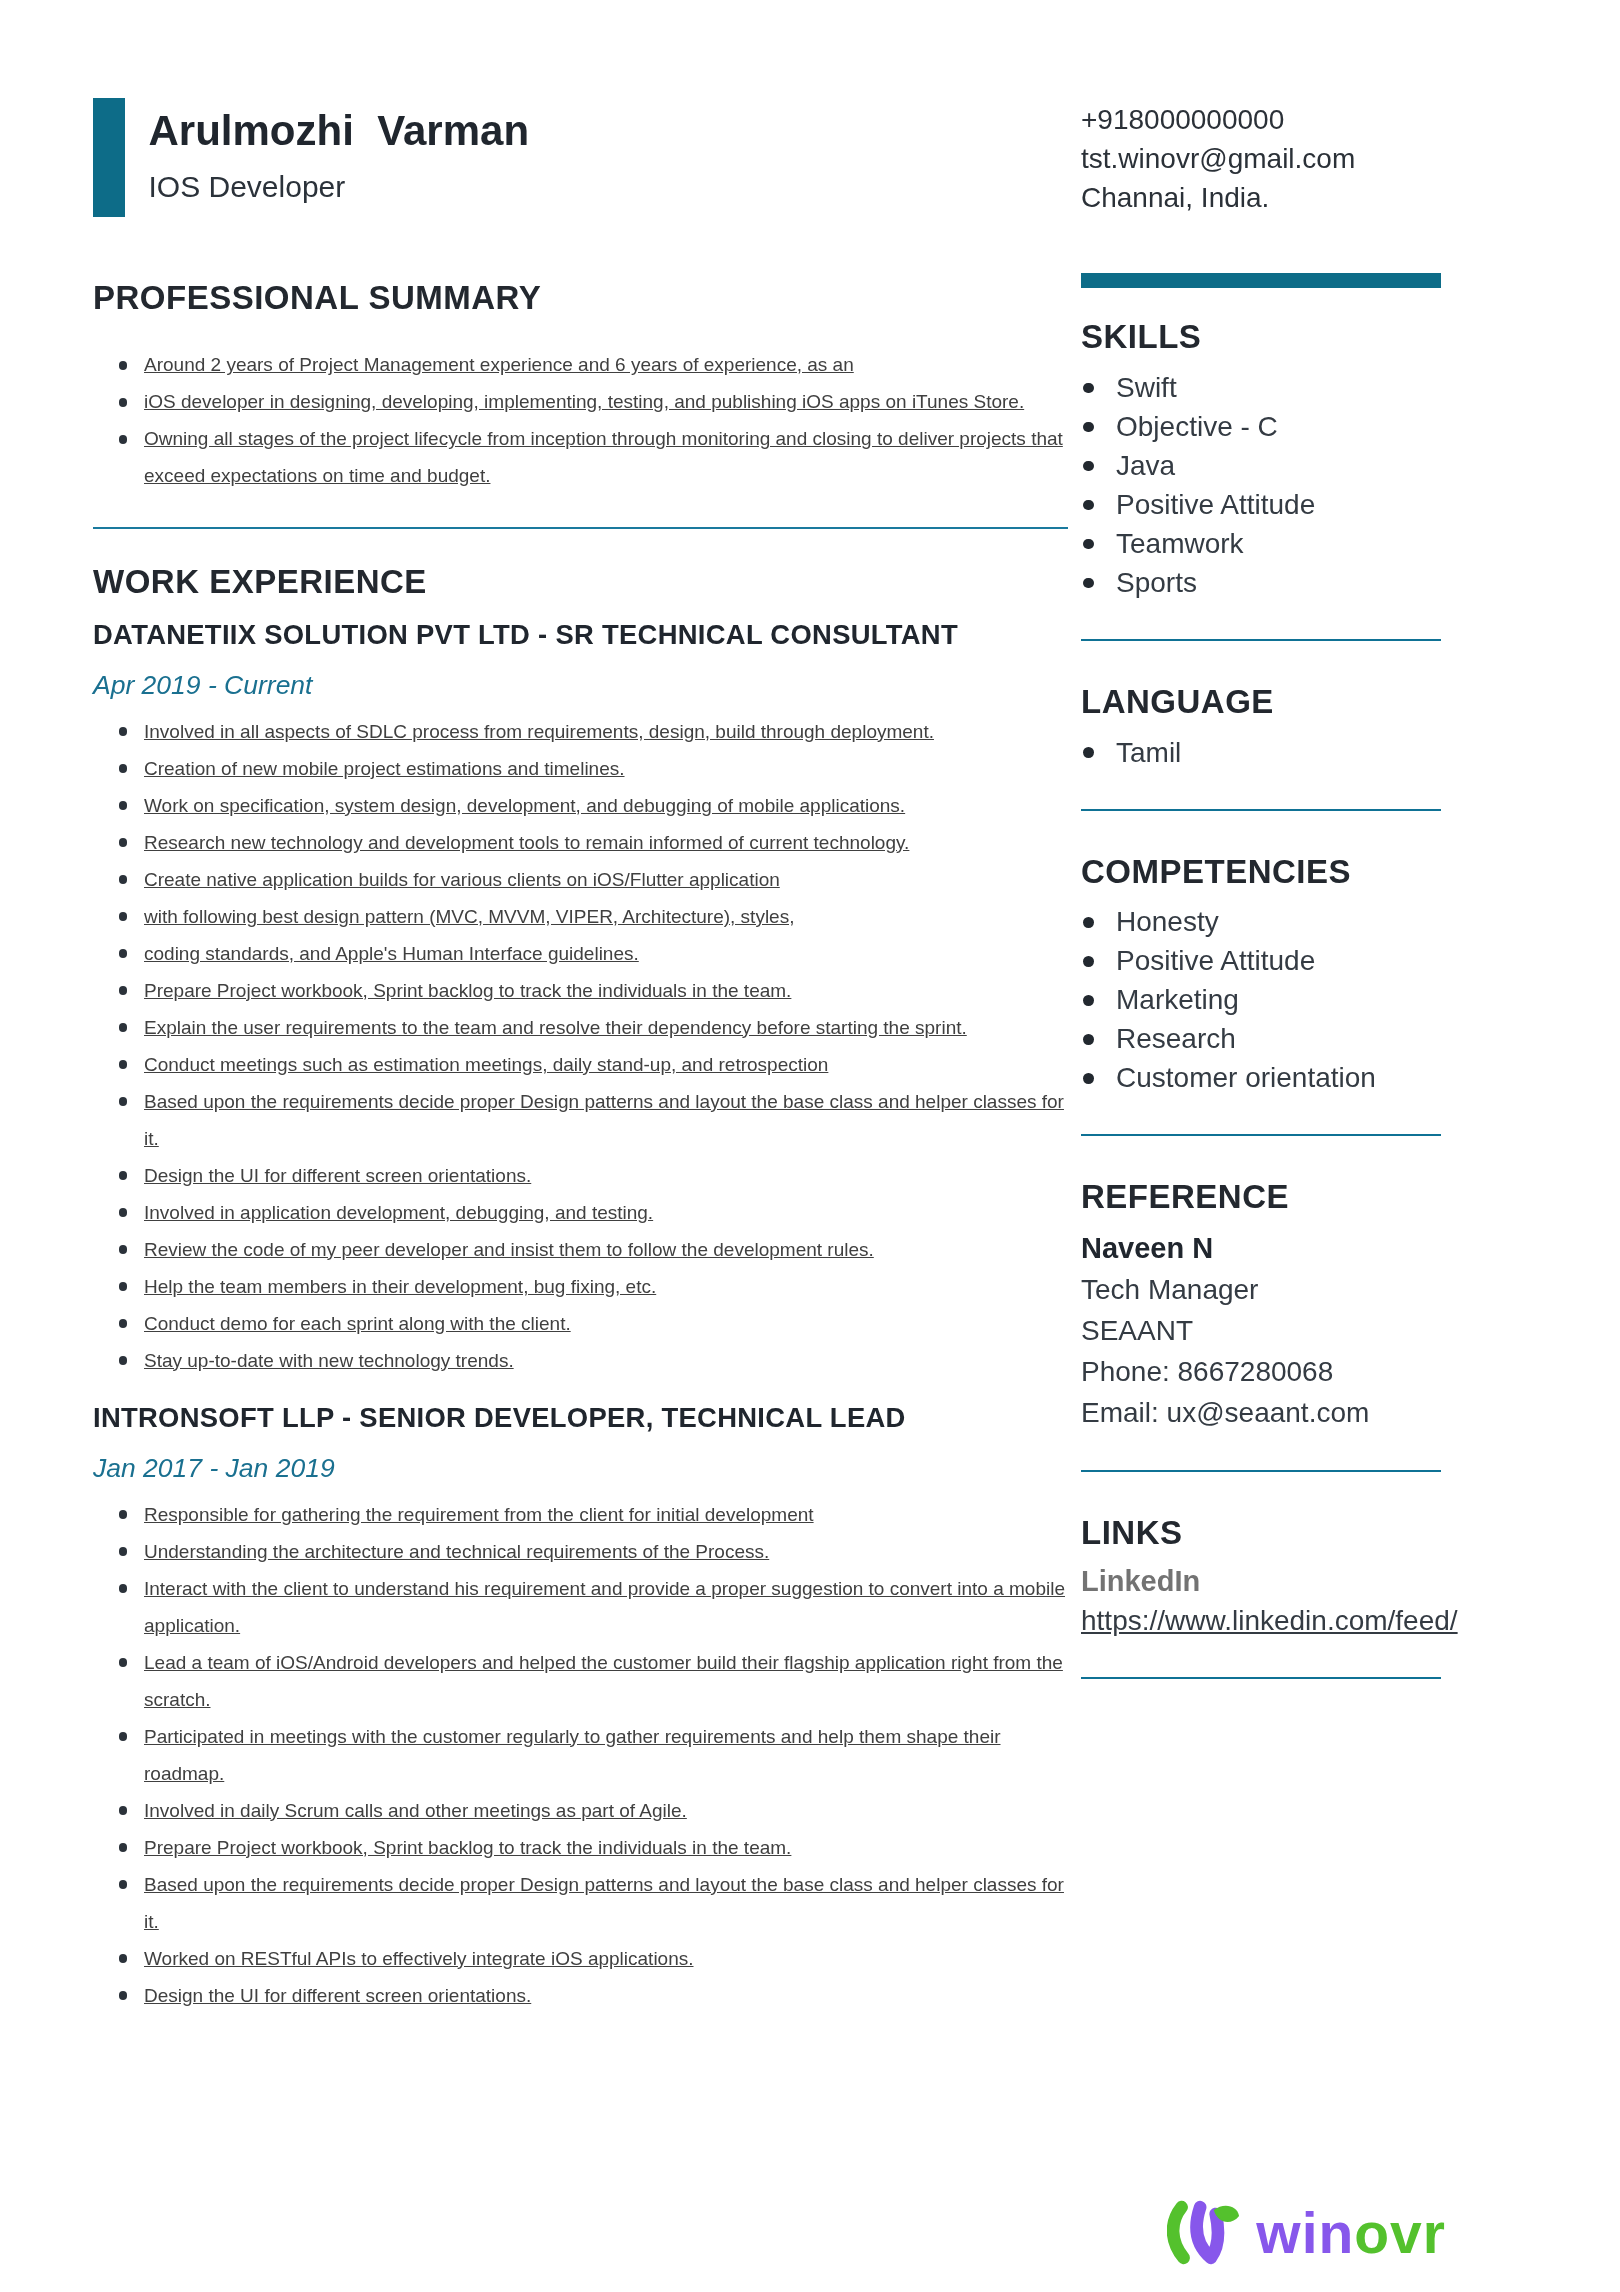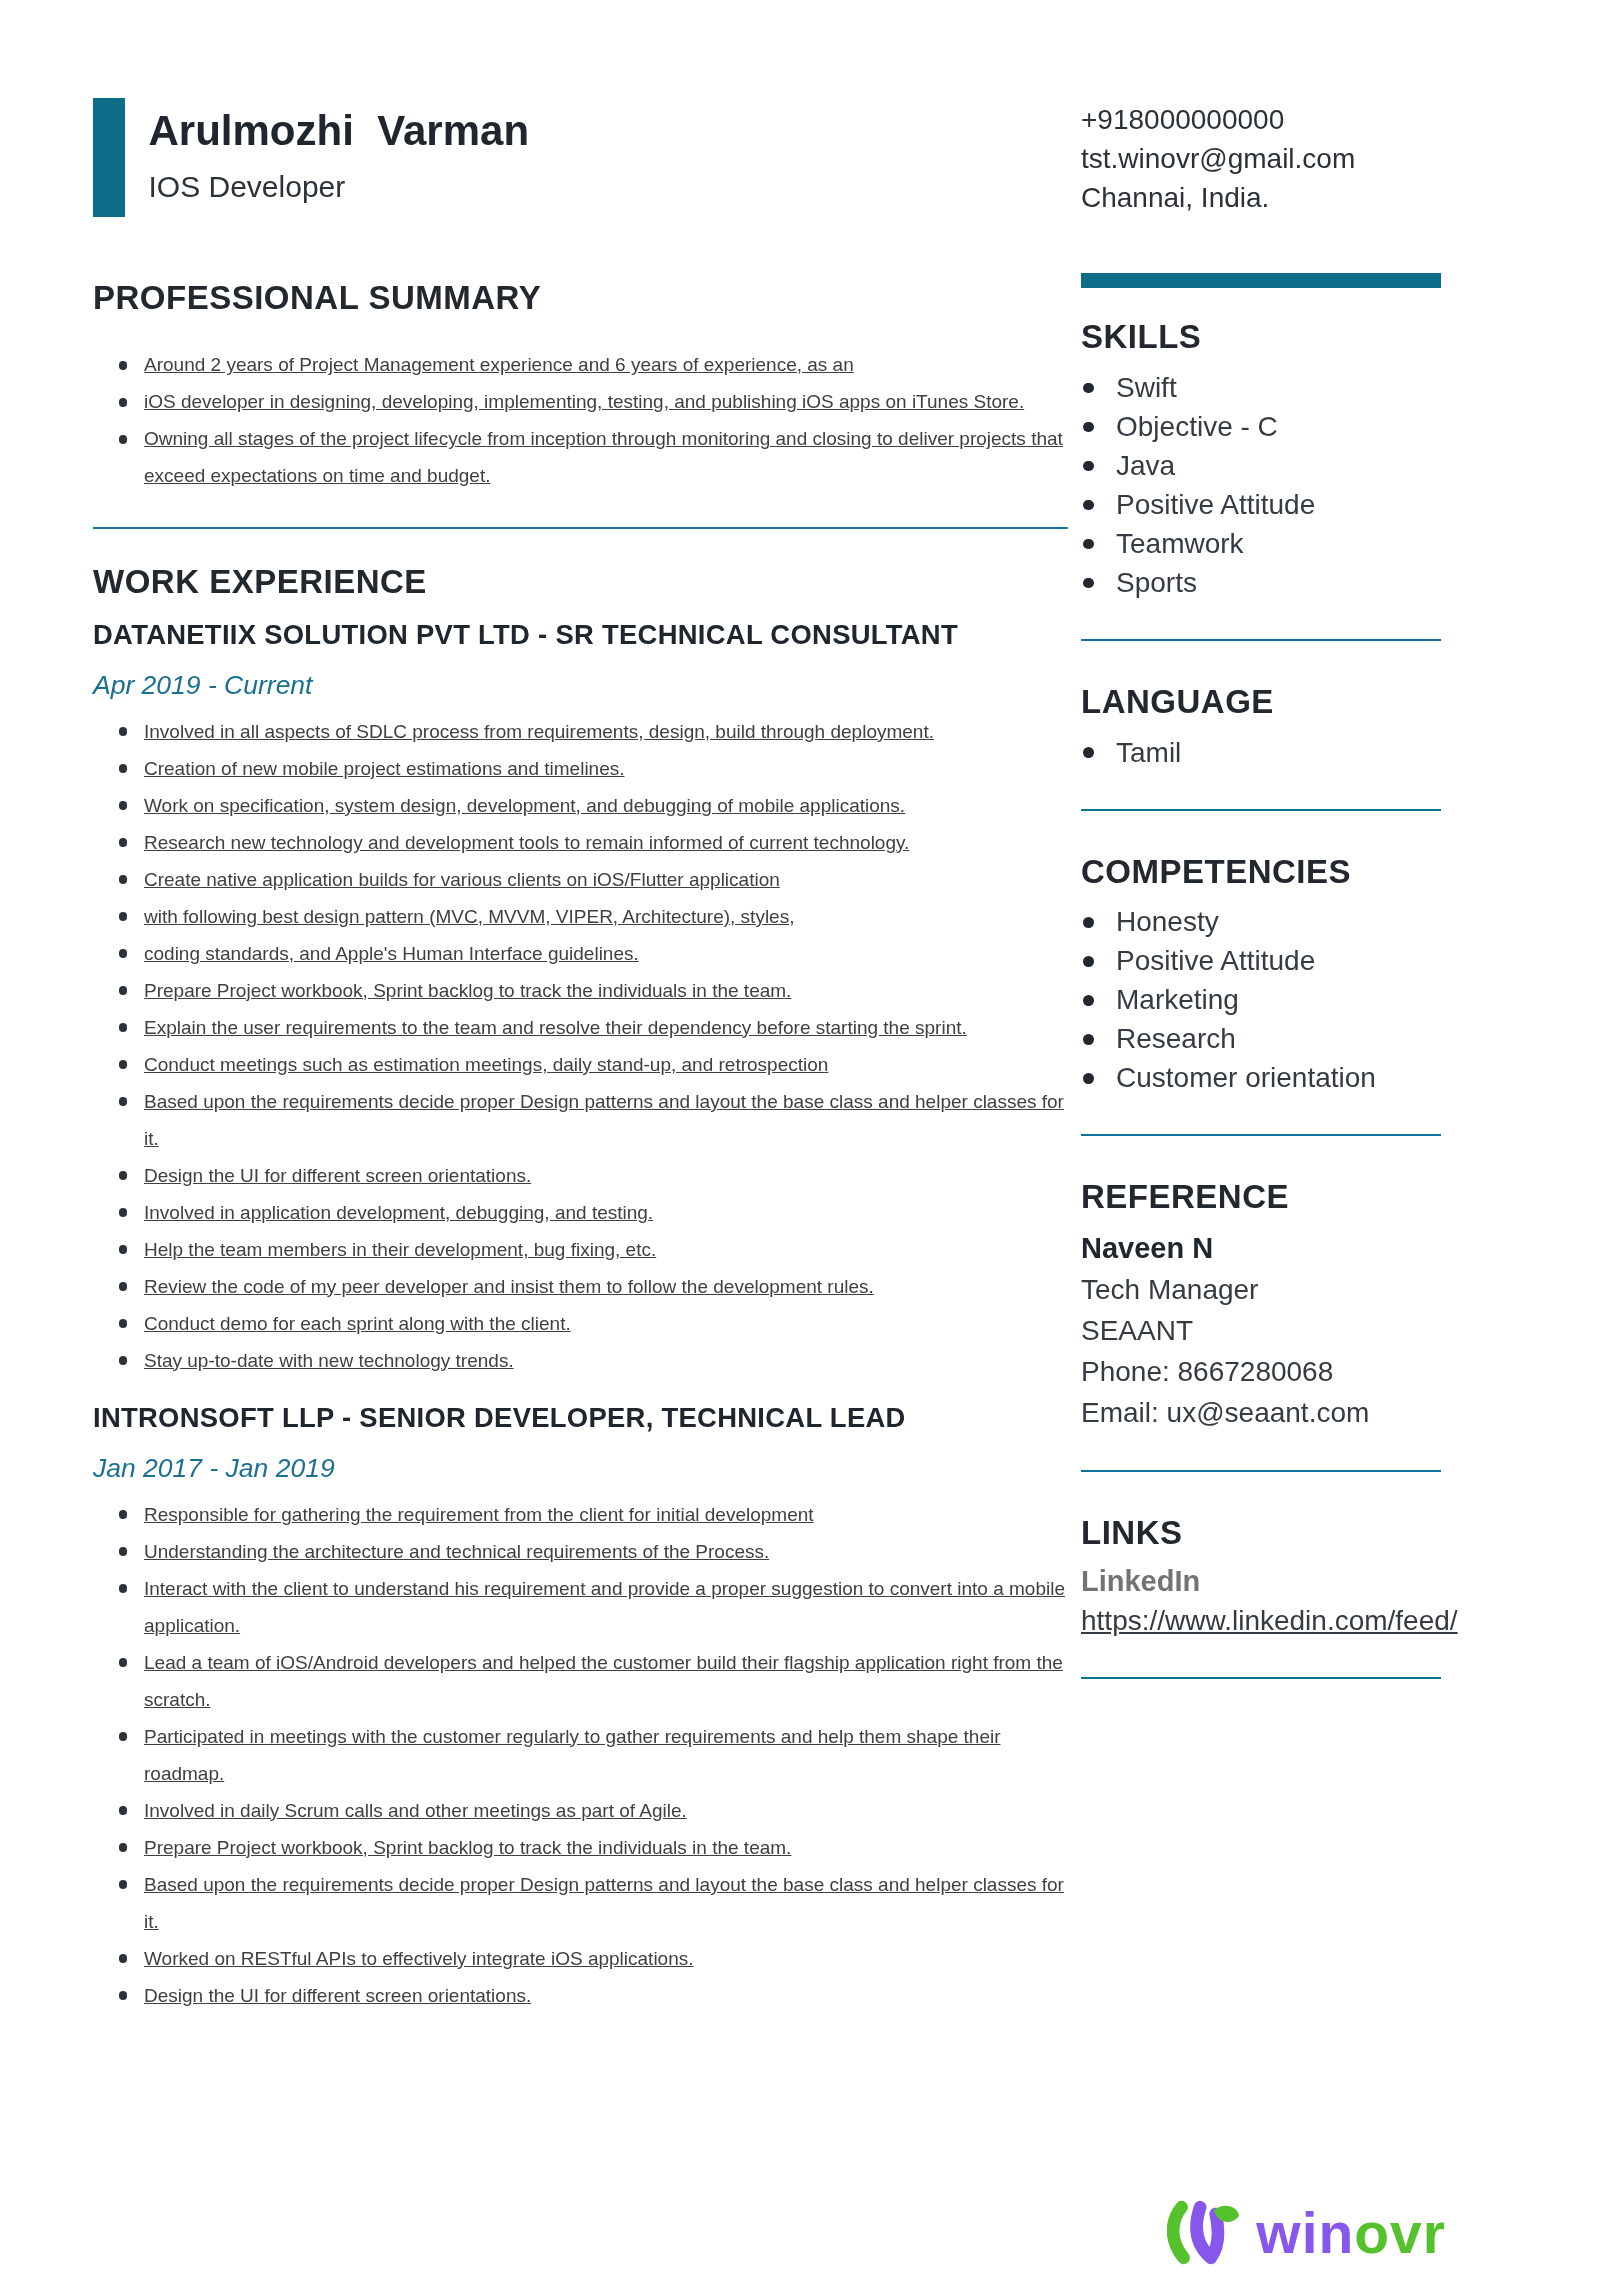--- a/index.html
+++ b/index.html
@@ -121,22 +121,22 @@
             <li>Research new technology and development tools to remain informed of current technology.</li>
             <li>Create native application builds for various clients on iOS/Flutter application</li>
             <li>with following best design pattern (MVC, MVVM, VIPER, Architecture), styles,</li>
             <li>coding standards, and Apple's Human Interface guidelines.</li>
             <li>Prepare Project workbook, Sprint backlog to track the individuals in the team.</li>
             <li>Explain the user requirements to the team and resolve their dependency before starting the sprint.</li>
             <li>Conduct meetings such as estimation meetings, daily stand-up, and retrospection</li>
             <li>Based upon the requirements decide proper Design patterns and layout the base class and helper classes for it.</li>
             <li>Design the UI for different screen orientations.</li>
             <li>Involved in application development, debugging, and testing.</li>
+            <li>Review the code of my peer developer and insist them to follow the development rules.</li>
             <li>Help the team members in their development, bug fixing, etc.</li>
-            <li>Review the code of my peer developer and insist them to follow the development rules.</li>
             <li>Conduct demo for each sprint along with the client.</li>
             <li>Stay up-to-date with new technology trends.</li>
           </ul>
       </div>
 
       <div class="job">
         <div class="job-title">INTRONSOFT LLP - SENIOR DEVELOPER, TECHNICAL LEAD</div>
         <div class="job-date">Jan 2017 - Jan 2019</div>
         <ul class="bullets">
             <li>Responsible for gathering the requirement from the client for initial development</li>

